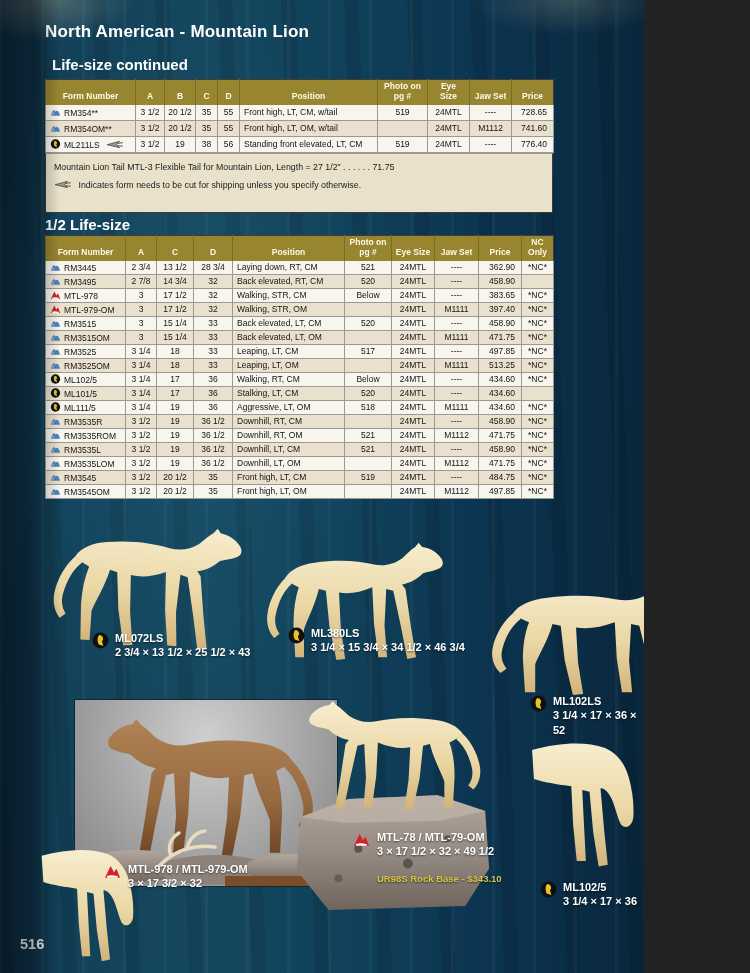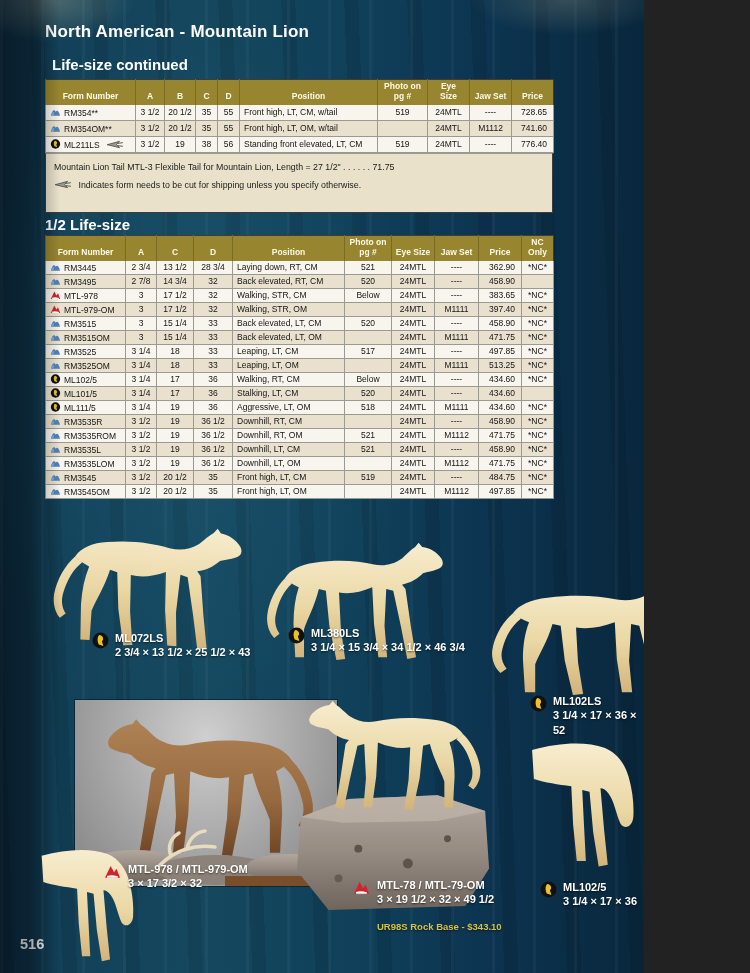--- a/index.html
+++ b/index.html
@@ -548,28 +548,28 @@
     <svg class="mbadge" viewBox="0 0 14 12">
         <path d="M1,11 L5.5,1.5 L8.2,6.5 L10.2,3.8 L13,11 Z" fill="#d2232a"></path>
         <path d="M2.5,9.6 C5,8.6 8,8.7 11.5,9.9 L11.1,11 L2.8,11 Z" fill="#fff"></path>
       </svg>
     <div>
         <div>MTL-978 / MTL-979-OM</div>
          <div>3 × 17 3/2 × 32</div>
       </div>
   </div>
 
-  <div class="plabel" style="left:352px;top:878px;z-index:5;">
+  <div class="plabel" style="left:352px;top:830px;z-index:5;">
     <svg class="mbadge" viewBox="0 0 14 12">
         <path d="M1,11 L5.5,1.5 L8.2,6.5 L10.2,3.8 L13,11 Z" fill="#d2232a"></path>
         <path d="M2.5,9.6 C5,8.6 8,8.7 11.5,9.9 L11.1,11 L2.8,11 Z" fill="#fff"></path>
       </svg>
     <div>
         <div>MTL-78 / MTL-79-OM</div>
-         <div>3 × 19 1/2 × 32 × 49 1/2</div>
+         <div>3 × 17 1/2 × 32 × 49 1/2</div>
          <div class="base-note">UR98S Rock Base - $343.10</div>
       </div>
   </div>
 
   <div class="plabel" style="left:540px;top:880px;">
     <svg class="badge" viewBox="0 0 12 12">
         <circle cx="6" cy="6" r="5.6" fill="#101010"></circle>
         <path d="M5.2,2.2 C8,2.6 8.6,5.4 7,6.6 L8,9.8 L4.8,8.8 C3.6,6.6 3.6,3.6 5.2,2.2 Z" fill="#e8c227"></path>
       </svg>
     <div>

